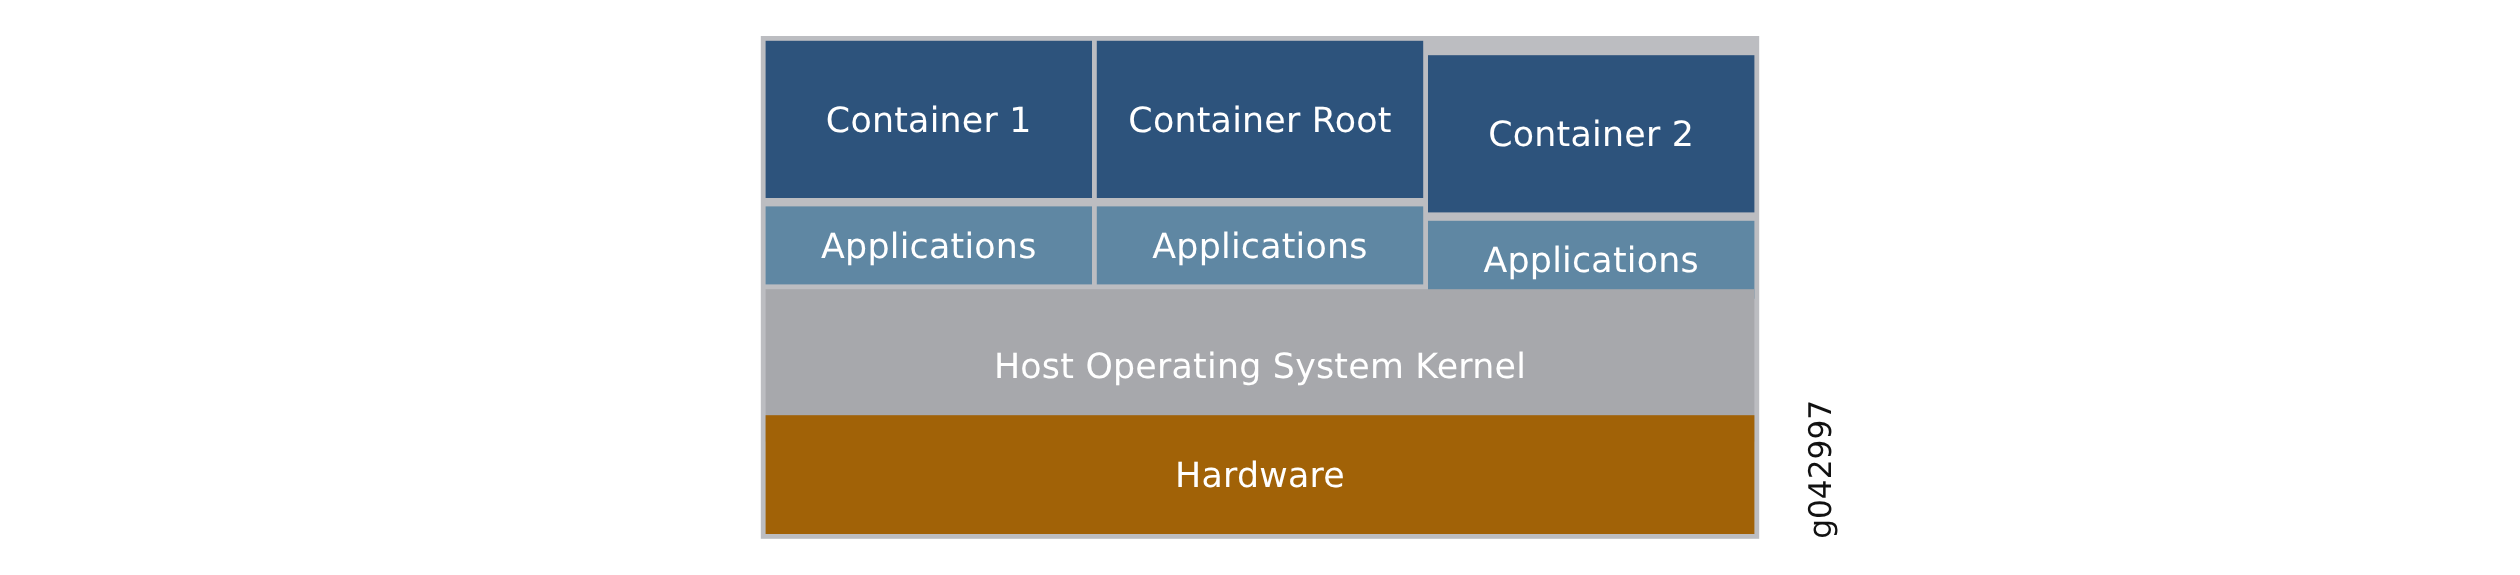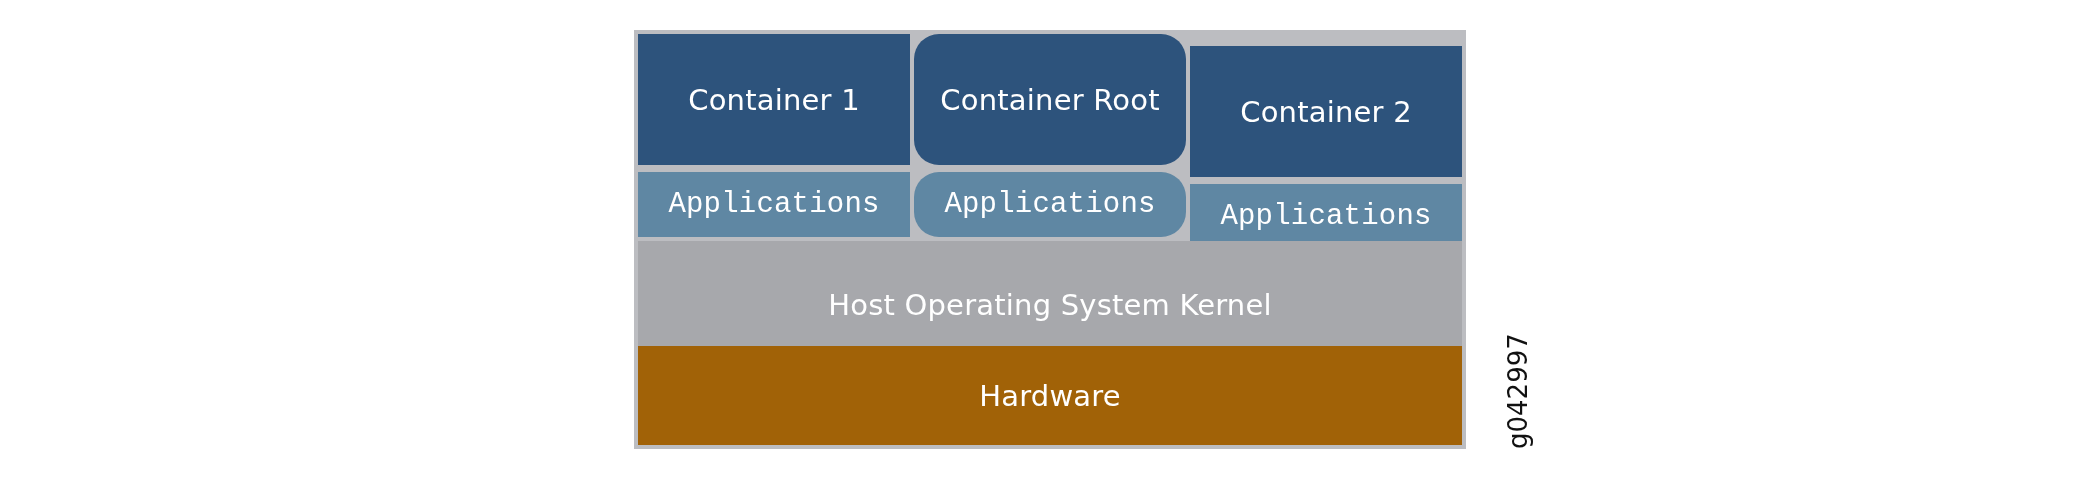--- a/index.html
+++ b/index.html
@@ -3,25 +3,25 @@
   <meta charset="utf-8">
   <style>
     html, body { margin: 0; padding: 0; background: #ffffff; }
     body { width: 2100px; height: 479px; position: relative; overflow: hidden;
            font-family: "DejaVu Sans", sans-serif; }
     .frame { position: absolute; left: 634px; top: 30px; width: 832px; height: 419px;
              background: #bcbdc1; }
     .cell { position: absolute; display: flex; align-items: center; justify-content: center;
             color: #ffffff; font-size: 29px; letter-spacing: 0.2px; box-sizing: border-box; }
     .container { background: #2d537c; top: 34px; height: 131px; }
-    .apps { background: #5f87a3; top: 172px; height: 65px; font-family: Liberation Mono, monospace; }
+    .apps { background: #5f87a3; top: 172px; height: 65px; }
     .kernel { background: #a7a8ac; left: 638px; width: 824px; top: 241px; height: 127px; }
     .hardware { background: #a16207; left: 638px; width: 824px; top: 346px; height: 99px; }
     .c1 { left: 638px; width: 272px; }
-    .c2 { left: 914px; width: 272px; border-radius: 25px; }
+    .c2 { left: 914px; width: 272px; }
     .c3 { left: 1190px; width: 272px; margin-top: 12px; }
     .figid { position: absolute; left: 1503px; top: 449px; transform-origin: 0 0;
              transform: rotate(-90deg); font-size: 26px; color: #111111; white-space: nowrap;
              font-family: "DejaVu Sans", sans-serif; }
   </style>
 </head>
 <body>
 
 <div class="frame"></div>
 

